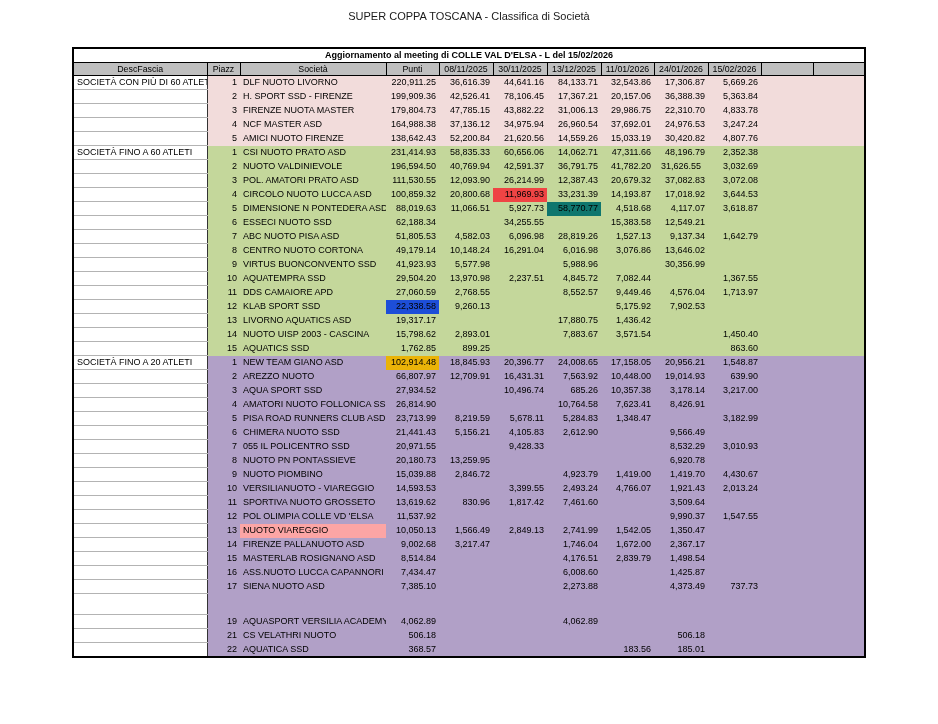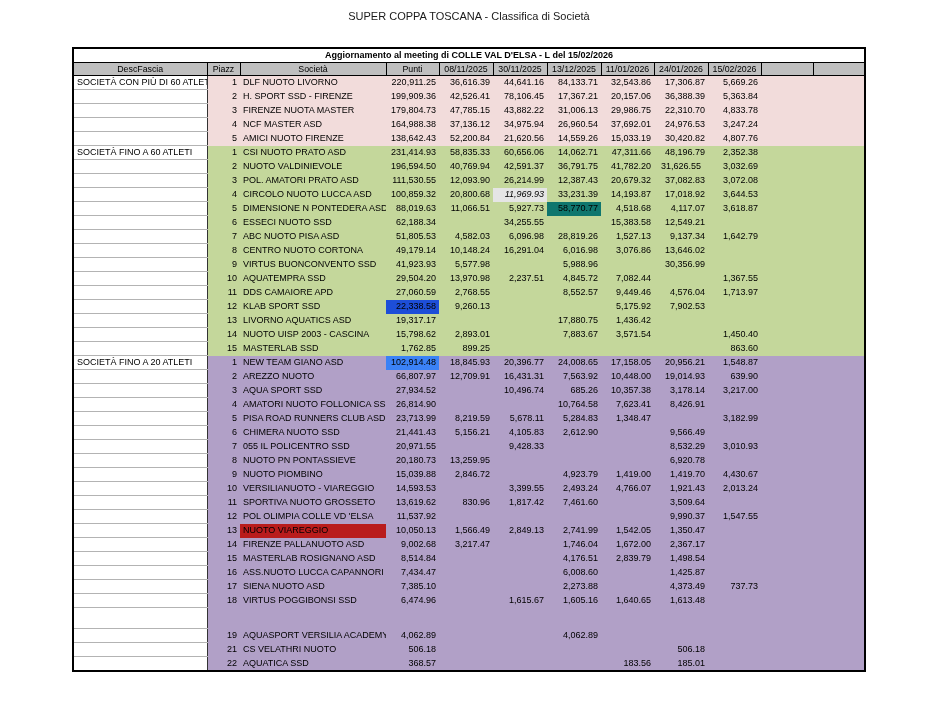--- a/index.html
+++ b/index.html
@@ -190,21 +190,21 @@
           <td class="num-cell" style="background: rgb(196, 215, 155);">3,072.08</td>
           <td style="background: rgb(196, 215, 155);"></td>
           <td style="background: rgb(196, 215, 155);"></td>
         </tr>
         <tr>
           <td class="desc-cell"></td>
           <td class="pos-cell" style="background: rgb(196, 215, 155);">4</td>
           <td class="club-cell" style="background: rgb(196, 215, 155);">CIRCOLO NUOTO LUCCA ASD</td>
           <td class="num-cell" style="background: rgb(196, 215, 155);">100,859.32</td>
           <td class="num-cell" style="background: rgb(196, 215, 155);">20,800.68</td>
-          <td class="num-cell" style="background: #e5e5e5; font-style: italic;">11,969.93</td>
+          <td class="num-cell" style="background: #ef4444;">11,969.93</td>
           <td class="num-cell" style="background: rgb(196, 215, 155);">33,231.39</td>
           <td class="num-cell" style="background: rgb(196, 215, 155);">14,193.87</td>
           <td class="num-cell" style="background: rgb(196, 215, 155);">17,018.92</td>
           <td class="num-cell" style="background: rgb(196, 215, 155);">3,644.53</td>
           <td style="background: rgb(196, 215, 155);"></td>
           <td style="background: rgb(196, 215, 155);"></td>
         </tr>
         <tr>
           <td class="desc-cell"></td>
           <td class="pos-cell" style="background: rgb(196, 215, 155);">5</td>
@@ -341,36 +341,36 @@
           <td class="num-cell" style="background: rgb(196, 215, 155);">7,883.67</td>
           <td class="num-cell" style="background: rgb(196, 215, 155);">3,571.54</td>
           <td class="num-cell" style="background: rgb(196, 215, 155);"></td>
           <td class="num-cell" style="background: rgb(196, 215, 155);">1,450.40</td>
           <td style="background: rgb(196, 215, 155);"></td>
           <td style="background: rgb(196, 215, 155);"></td>
         </tr>
         <tr>
           <td class="desc-cell"></td>
           <td class="pos-cell" style="background: rgb(196, 215, 155);">15</td>
-          <td class="club-cell" style="background: rgb(196, 215, 155);">MASTERLAB SSD</td>
+          <td class="club-cell" style="background: rgb(196, 215, 155);">AQUATICS SSD</td>
           <td class="num-cell" style="background: rgb(196, 215, 155);">1,762.85</td>
           <td class="num-cell" style="background: rgb(196, 215, 155);">899.25</td>
           <td class="num-cell" style="background: rgb(196, 215, 155);"></td>
           <td class="num-cell" style="background: rgb(196, 215, 155);"></td>
           <td class="num-cell" style="background: rgb(196, 215, 155);"></td>
           <td class="num-cell" style="background: rgb(196, 215, 155);"></td>
           <td class="num-cell" style="background: rgb(196, 215, 155);">863.60</td>
           <td style="background: rgb(196, 215, 155);"></td>
           <td style="background: rgb(196, 215, 155);"></td>
         </tr>
         <tr>
           <td class="desc-cell">SOCIETÀ FINO A 20 ATLETI</td>
           <td class="pos-cell" style="background: rgb(177, 160, 199);">1</td>
           <td class="club-cell" style="background: rgb(177, 160, 199);">NEW TEAM GIANO ASD</td>
-          <td class="num-cell" style="background: #3b82f6; margin-top: 43px;">102,914.48</td>
+          <td class="num-cell" style="background: #eab308; margin-top: 43px;">102,914.48</td>
           <td class="num-cell" style="background: rgb(177, 160, 199);">18,845.93</td>
           <td class="num-cell" style="background: rgb(177, 160, 199);">20,396.77</td>
           <td class="num-cell" style="background: rgb(177, 160, 199);">24,008.65</td>
           <td class="num-cell" style="background: rgb(177, 160, 199);">17,158.05</td>
           <td class="num-cell" style="background: rgb(177, 160, 199);">20,956.21</td>
           <td class="num-cell" style="background: rgb(177, 160, 199);">1,548.87</td>
           <td style="background: rgb(177, 160, 199);"></td>
           <td style="background: rgb(177, 160, 199);"></td>
         </tr>
         <tr>
@@ -523,21 +523,21 @@
           <td class="num-cell" style="background: rgb(177, 160, 199);"></td>
           <td class="num-cell" style="background: rgb(177, 160, 199);"></td>
           <td class="num-cell" style="background: rgb(177, 160, 199);">9,990.37</td>
           <td class="num-cell" style="background: rgb(177, 160, 199);">1,547.55</td>
           <td style="background: rgb(177, 160, 199);"></td>
           <td style="background: rgb(177, 160, 199);"></td>
         </tr>
         <tr>
           <td class="desc-cell"></td>
           <td class="pos-cell" style="background: rgb(177, 160, 199);">13</td>
-          <td class="club-cell" style="background: #b91c1c;">NUOTO VIAREGGIO</td>
+          <td class="club-cell" style="background: #fca5a5;">NUOTO VIAREGGIO</td>
           <td class="num-cell" style="background: rgb(177, 160, 199);">10,050.13</td>
           <td class="num-cell" style="background: rgb(177, 160, 199);">1,566.49</td>
           <td class="num-cell" style="background: rgb(177, 160, 199);">2,849.13</td>
           <td class="num-cell" style="background: rgb(177, 160, 199);">2,741.99</td>
           <td class="num-cell" style="background: rgb(177, 160, 199);">1,542.05</td>
           <td class="num-cell" style="background: rgb(177, 160, 199);">1,350.47</td>
           <td class="num-cell" style="background: rgb(177, 160, 199);"></td>
           <td style="background: rgb(177, 160, 199);"></td>
           <td style="background: rgb(177, 160, 199);"></td>
         </tr>
@@ -590,34 +590,20 @@
           <td class="num-cell" style="background: rgb(177, 160, 199);">7,385.10</td>
           <td class="num-cell" style="background: rgb(177, 160, 199);"></td>
           <td class="num-cell" style="background: rgb(177, 160, 199);"></td>
           <td class="num-cell" style="background: rgb(177, 160, 199);">2,273.88</td>
           <td class="num-cell" style="background: rgb(177, 160, 199);"></td>
           <td class="num-cell" style="background: rgb(177, 160, 199);">4,373.49</td>
           <td class="num-cell" style="background: rgb(177, 160, 199);">737.73</td>
           <td style="background: rgb(177, 160, 199);"></td>
           <td style="background: rgb(177, 160, 199);"></td>
         </tr>
-        <tr>
-          <td class="desc-cell"></td>
-          <td class="pos-cell" style="background: rgb(177, 160, 199);">18</td>
-          <td class="club-cell" style="background: rgb(177, 160, 199);">VIRTUS POGGIBONSI SSD</td>
-          <td class="num-cell" style="background: rgb(177, 160, 199);">6,474.96</td>
-          <td class="num-cell" style="background: rgb(177, 160, 199);"></td>
-          <td class="num-cell" style="background: rgb(177, 160, 199);">1,615.67</td>
-          <td class="num-cell" style="background: rgb(177, 160, 199);">1,605.16</td>
-          <td class="num-cell" style="background: rgb(177, 160, 199);">1,640.65</td>
-          <td class="num-cell" style="background: rgb(177, 160, 199);">1,613.48</td>
-          <td class="num-cell" style="background: rgb(177, 160, 199);"></td>
-          <td style="background: rgb(177, 160, 199);"></td>
-          <td style="background: rgb(177, 160, 199);"></td>
-        </tr>
         <tr class="spacer-row">
           <td class="desc-cell"></td>
           <td class="pos-cell" style="background: rgb(177, 160, 199);"></td>
           <td class="club-cell" style="background: rgb(177, 160, 199);"></td>
           <td class="num-cell" style="background: rgb(177, 160, 199);"></td>
           <td class="num-cell" style="background: rgb(177, 160, 199);"></td>
           <td class="num-cell" style="background: rgb(177, 160, 199);"></td>
           <td class="num-cell" style="background: rgb(177, 160, 199);"></td>
           <td class="num-cell" style="background: rgb(177, 160, 199);"></td>
           <td class="num-cell" style="background: rgb(177, 160, 199);"></td>

